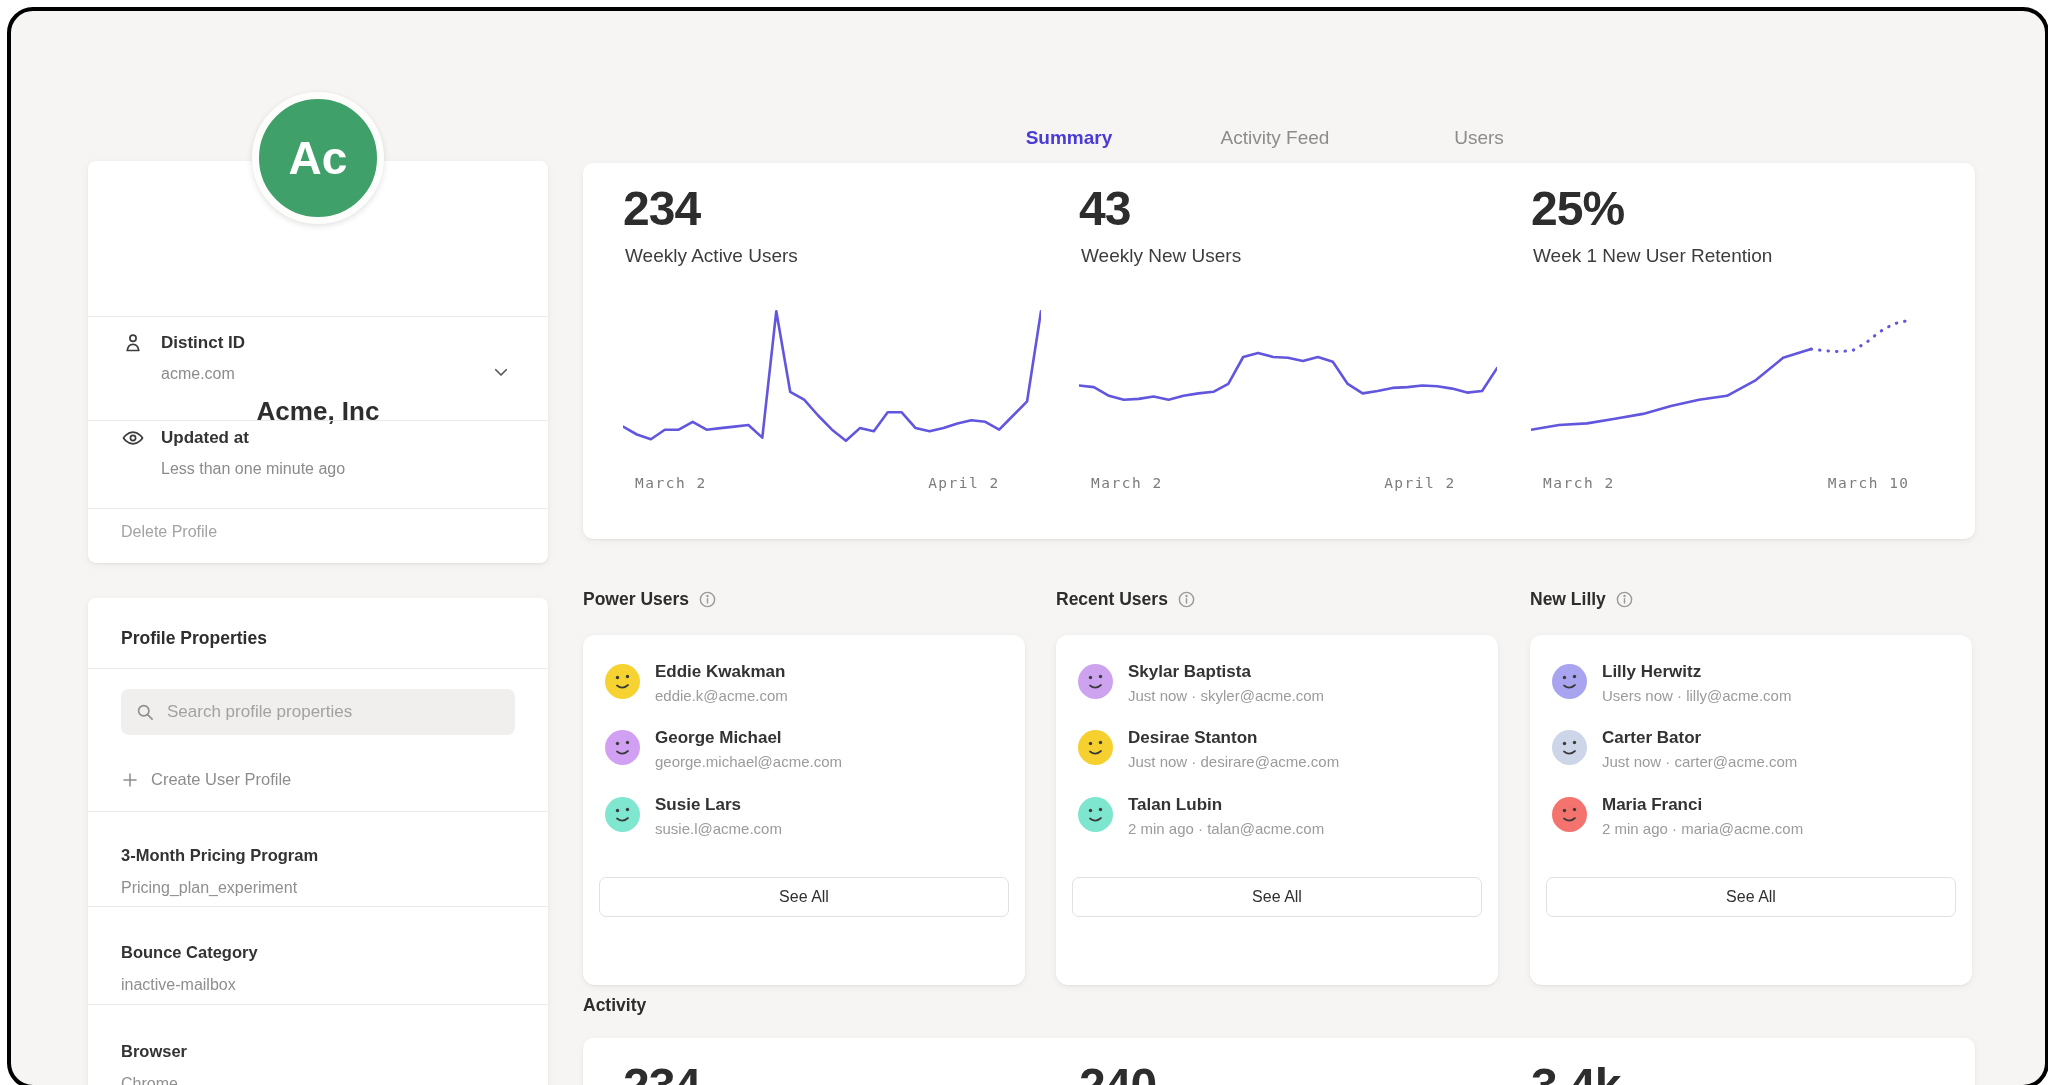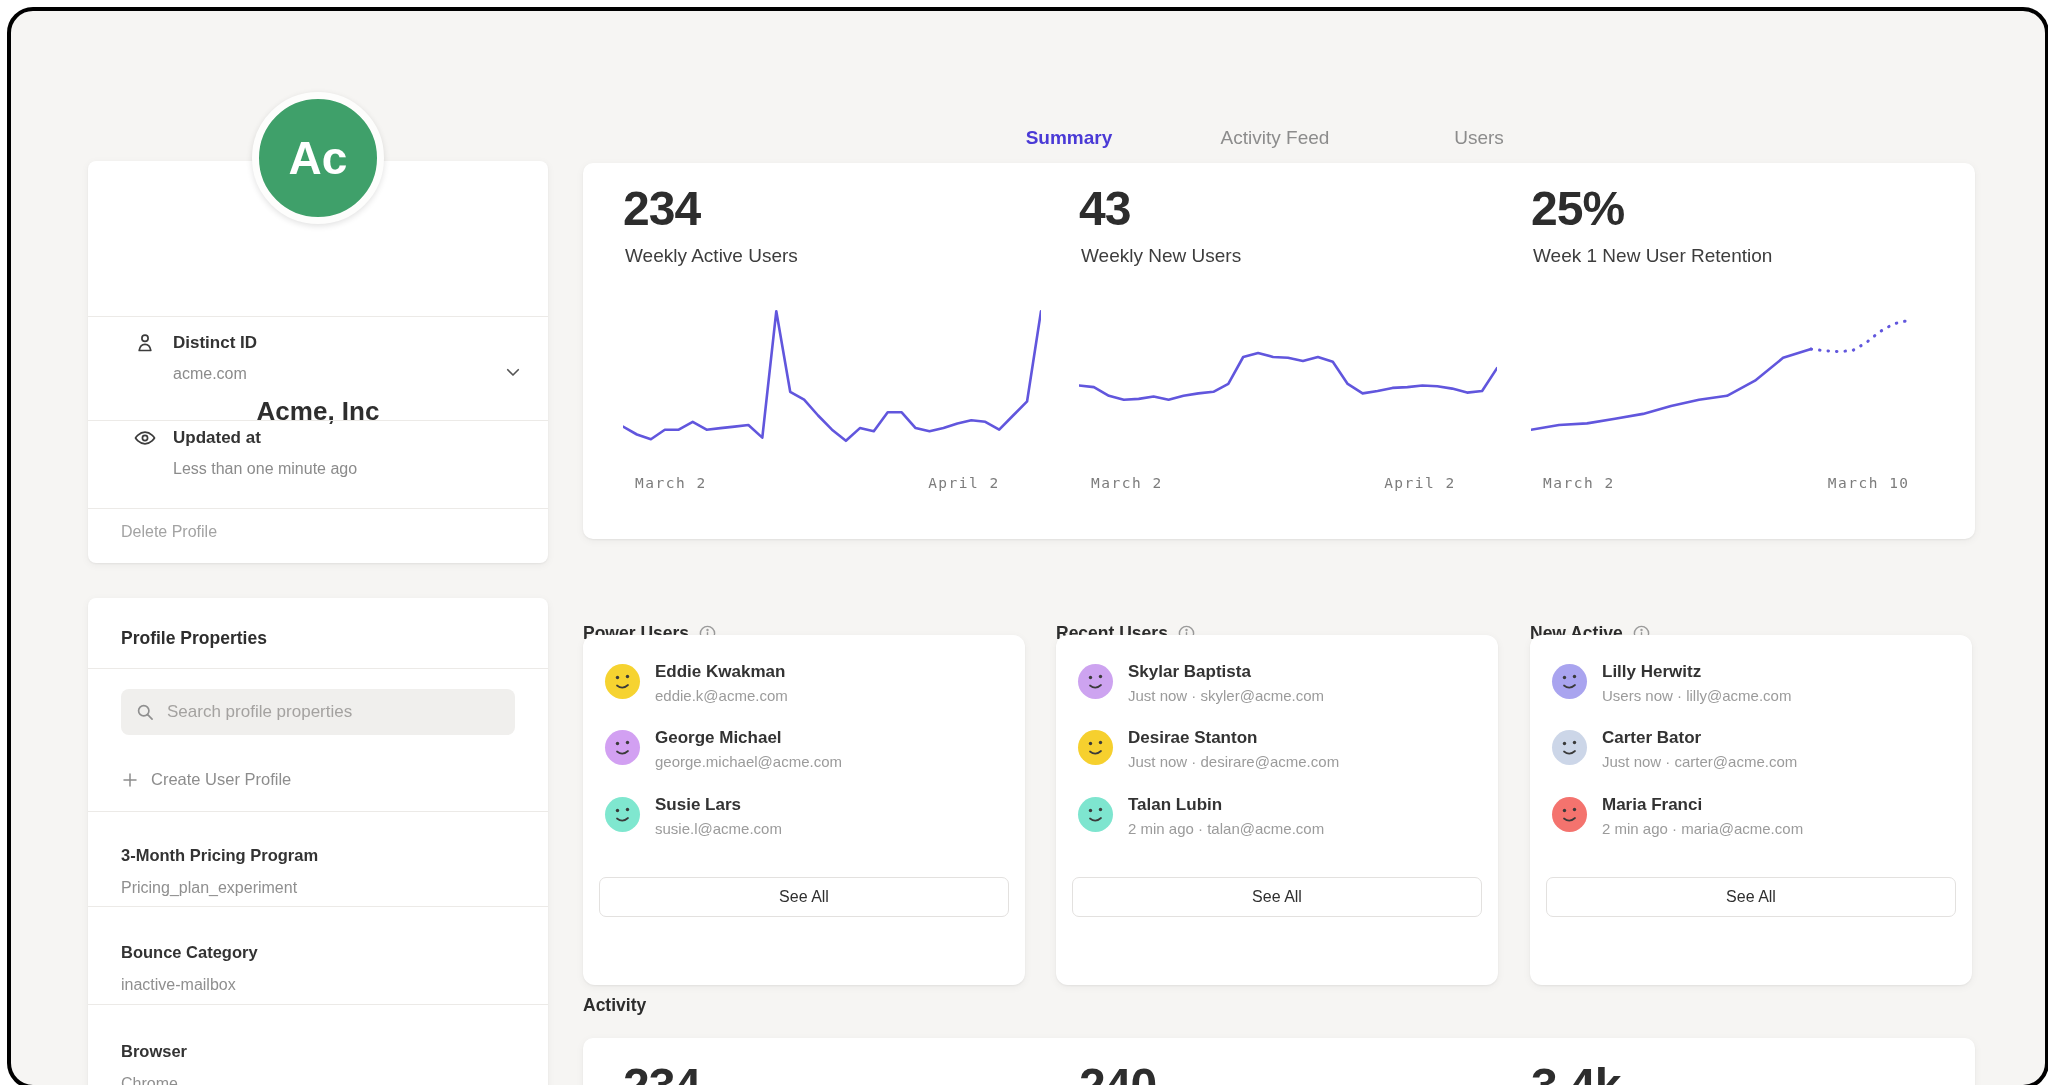--- a/index.html
+++ b/index.html
@@ -22,21 +22,21 @@
   .big-avatar{
     position:absolute;left:241px;top:81px;width:132px;height:132px;border-radius:50%;
     border:7px solid #fdfdfc;box-shadow:0 2px 6px rgba(0,0,0,.12);
     display:flex;align-items:center;justify-content:center;z-index:5;box-sizing:border-box;
   }
   .big-avatar span{color:#fff;font-size:46px;font-weight:700;letter-spacing:0;}
   .profile-name{position:absolute;left:0;top:235px;width:100%;text-align:center;
     font-size:26px;font-weight:700;color:#2e2e2e;}
   .hr{position:absolute;left:0;width:100%;height:1px;background:#eceae7;}
   .fieldrow .icon24{position:absolute;left:33px;top:0;width:24px;height:24px;color:#3c3c3c;}
-  .fieldrow{position:absolute;left:12px;width:100%;}
+  .fieldrow{position:absolute;left:0;width:100%;}
   .fieldrow .flabel{position:absolute;left:73px;top:2px;font-size:17px;font-weight:700;color:#333;}
   .fieldrow .fvalue{position:absolute;left:73px;top:34px;font-size:16px;color:#8b8b8b;text-align:right;}
   .chev{position:absolute;right:38px;top:32px;width:18px;height:18px;color:#555;cursor:pointer;}
   .delete-link{position:absolute;left:33px;top:362px;font-size:16px;color:#a3a3a3;cursor:pointer;text-align:center;}
   
   .props-card{left:77px;top:587px;width:460px;height:620px;border-radius:8px;}
   .props-title{position:absolute;left:33px;top:30px;font-size:17.5px;font-weight:700;color:#2e2e2e;}
   .search-box{
     position:absolute;left:33px;top:91px;width:394px;height:46px;background:#f0efed;
     border-radius:8px;display:flex;align-items:center;box-sizing:border-box;padding:0 14px;gap:10px;
@@ -64,21 +64,21 @@
   .sc0{left:40px;} .sc1{left:496px;} .sc2{left:948px;}
   .stat-value{position:absolute;left:0;top:18px;font-size:48px;font-weight:700;color:#2d2d2d;letter-spacing:-1px;}
   .stat-label{position:absolute;left:2px;top:82px;font-size:19px;color:#3d3d3d;}
   .spark{position:absolute;left:0;top:128px;}
   .ticks{position:absolute;left:0;top:312px;width:100%;height:20px;
     font-family:"DejaVu Sans Mono",monospace;font-size:14.5px;color:#7c7c7c;letter-spacing:1.5px;}
   .tick{position:absolute;top:0;white-space:nowrap;}
   .tick.t0{left:12px;} .tick.t1{left:73%;}
   
   .sec-head{position:absolute;top:578px;display:flex;align-items:center;gap:9px;
-    font-size:17.5px;font-weight:700;color:#2d2d2d;margin-top:34px;}
+    font-size:17.5px;font-weight:700;color:#2d2d2d;}
   .sec-head .info{color:#9a9a9a;display:inline-flex;cursor:pointer;}
   .user-card{top:624px;width:442px;height:350px;border-radius:12px;}
   .urow{position:absolute;left:22px;width:398px;height:58px;cursor:pointer;}
   .ur0{top:27px;} .ur1{top:93px;} .ur2{top:160px;}
   .uavatar{position:absolute;left:0;top:2px;width:35px;height:35px;border-radius:50%;}
   .uavatar svg{position:absolute;left:0;top:0;}
   .uname{position:absolute;left:50px;top:0;font-size:17px;font-weight:700;color:#333;}
   .usub{position:absolute;left:50px;top:25px;font-size:15px;color:#9b9b9b;}
   .see-all{
     position:absolute;left:16px;right:16px;top:242px;height:40px;background:#fff;
@@ -238,21 +238,21 @@
     <span>Recent Users</span>
     <span class="info">
       <svg width="19" height="19" viewBox="0 0 24 24" fill="none" stroke="currentColor" stroke-width="1.8" stroke-linecap="round">
         <circle cx="12" cy="12" r="9"></circle>
           <path d="M12 11v5.5"></path>
           <circle cx="12" cy="7.6" r="0.6" fill="currentColor"></circle>
       </svg>
     </span>
   </div>
   <div class="sec-head" style="left:1519px">
-    <span>New Active</span>
+    <span>New Lilly</span>
     <span class="info">
       <svg width="19" height="19" viewBox="0 0 24 24" fill="none" stroke="currentColor" stroke-width="1.8" stroke-linecap="round">
         <circle cx="12" cy="12" r="9"></circle>
           <path d="M12 11v5.5"></path>
           <circle cx="12" cy="7.6" r="0.6" fill="currentColor"></circle>
       </svg>
     </span>
   </div>
 
   <div class="card user-card" style="left:572px">

